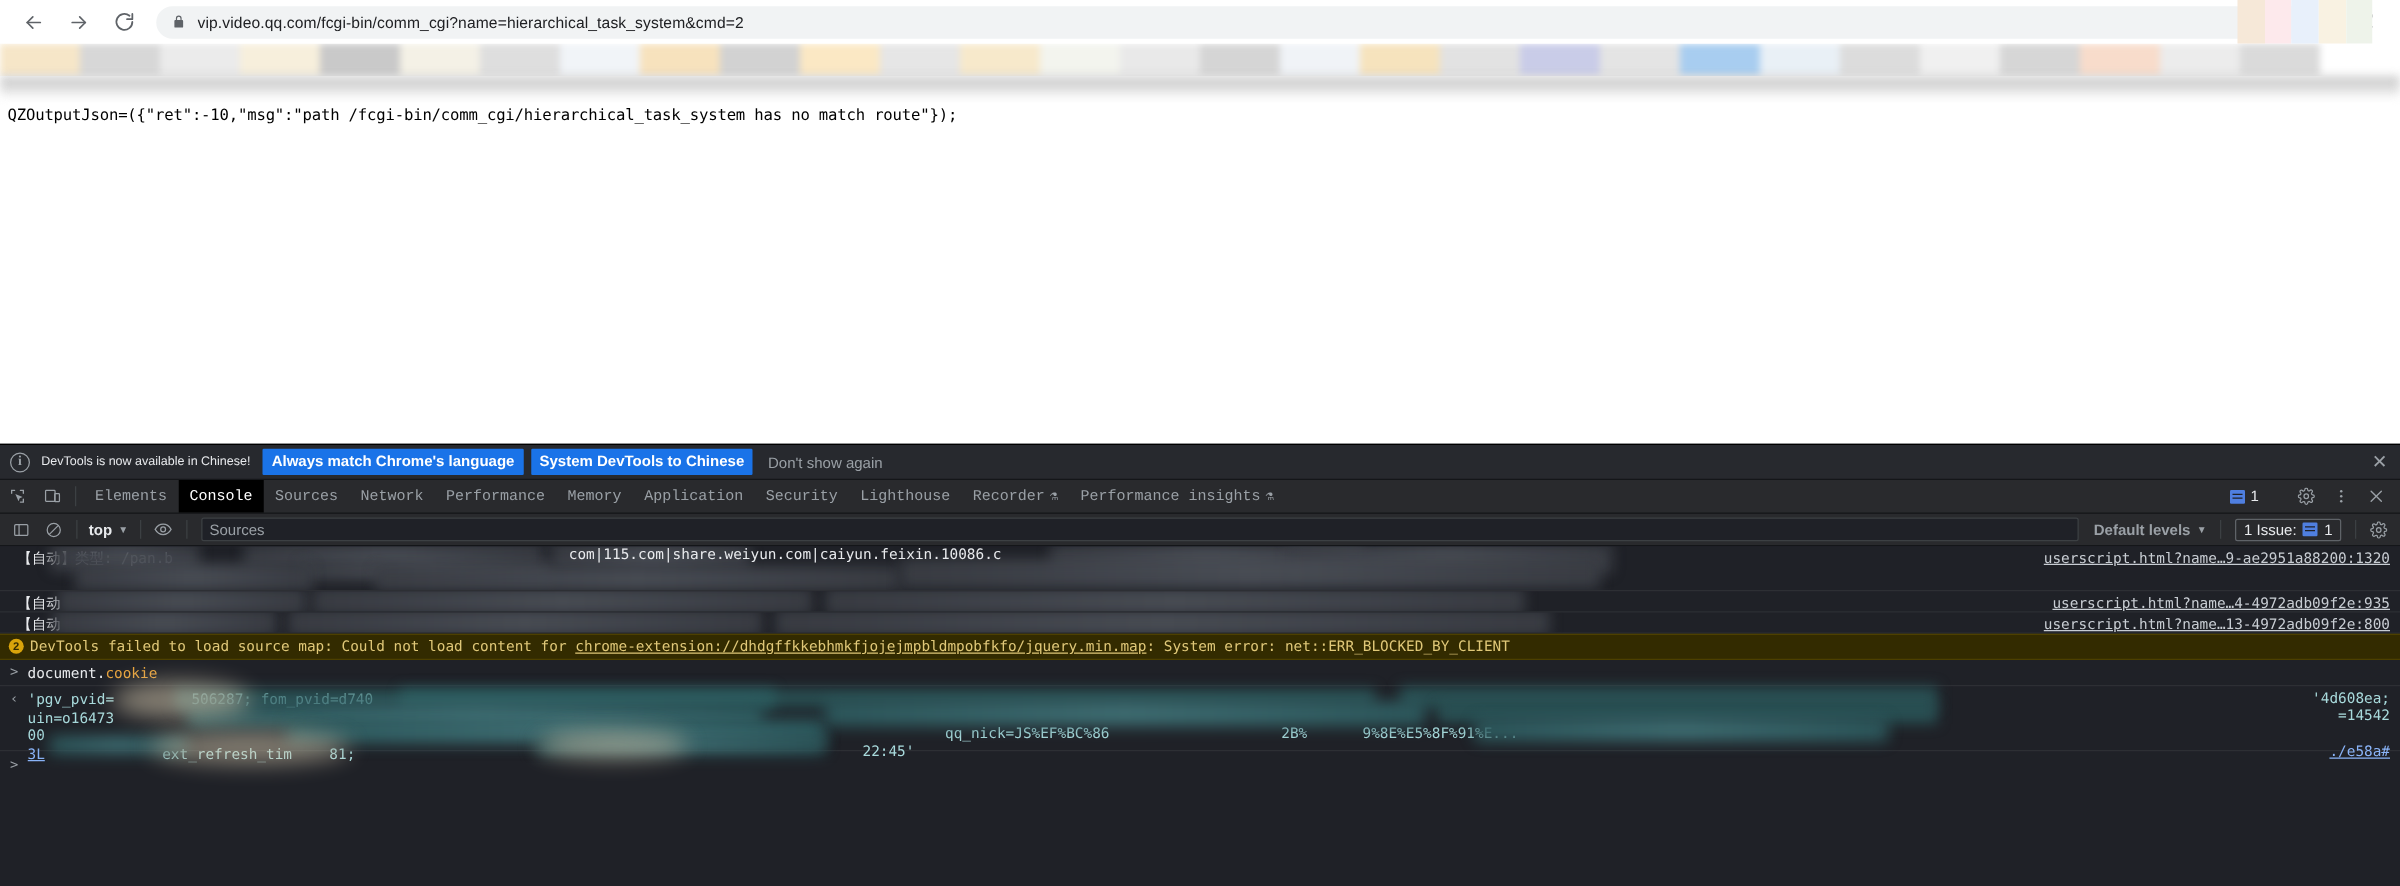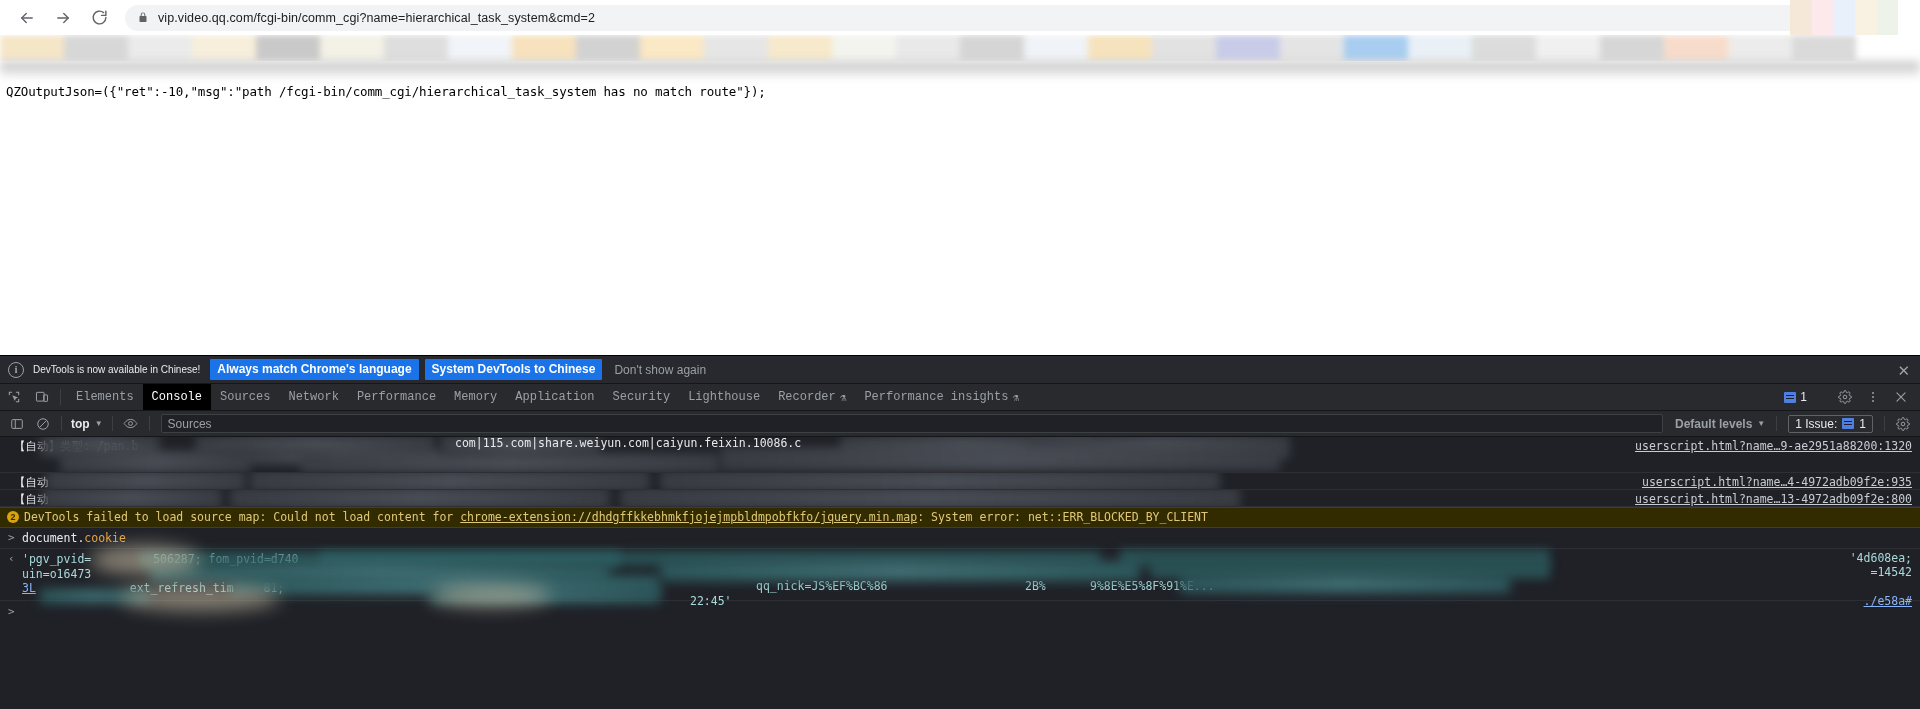--- a/index.html
+++ b/index.html
@@ -594,20 +594,23 @@
 
       <div class="cookie-line">
         <span>'pgv_pvid=</span>
         <span style="display:inline-block;width:48px"></span>
         <span>506287; fom_pvid=d740</span>
       </div>
       <div class="cookie-line">
         <span>uin=o16473</span>
       </div>
       <div class="cookie-line">
+        <span>00</span>
+      </div>
+      <div class="cookie-line">
         <span class="underline-blue">3L</span>
         <span style="display:inline-block;width:80px"></span>
         <span>ext_refresh_tim</span>
         <span style="display:inline-block;width:16px"></span>
         <span>81;</span>
       </div>
 
       <span style="position:absolute; right:8px;  top:2px;  color:#a8dadc;">'4d608ea;</span>
       <span style="position:absolute; right:8px;  top:16px; color:#a8dadc;">=14542</span>
       <span style="position:absolute; right:8px;  top:45px; color:#8ab4f8; text-decoration:underline;">./e58a#</span>

